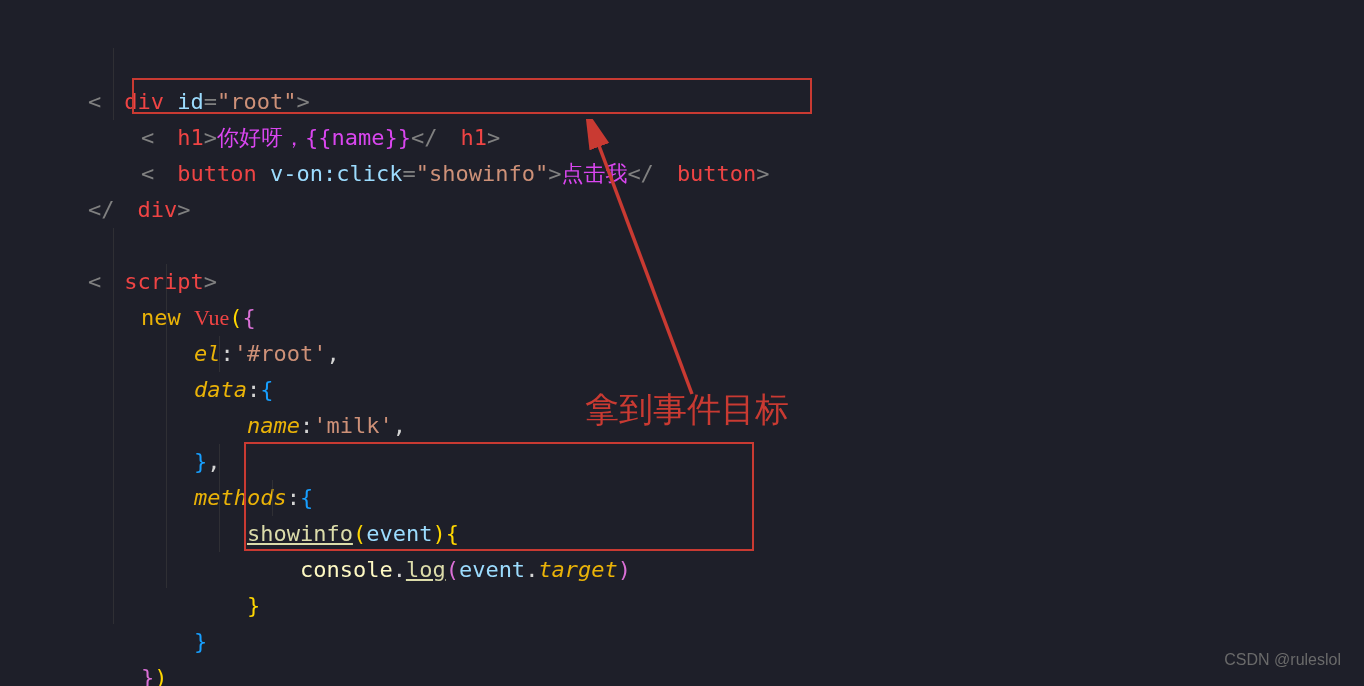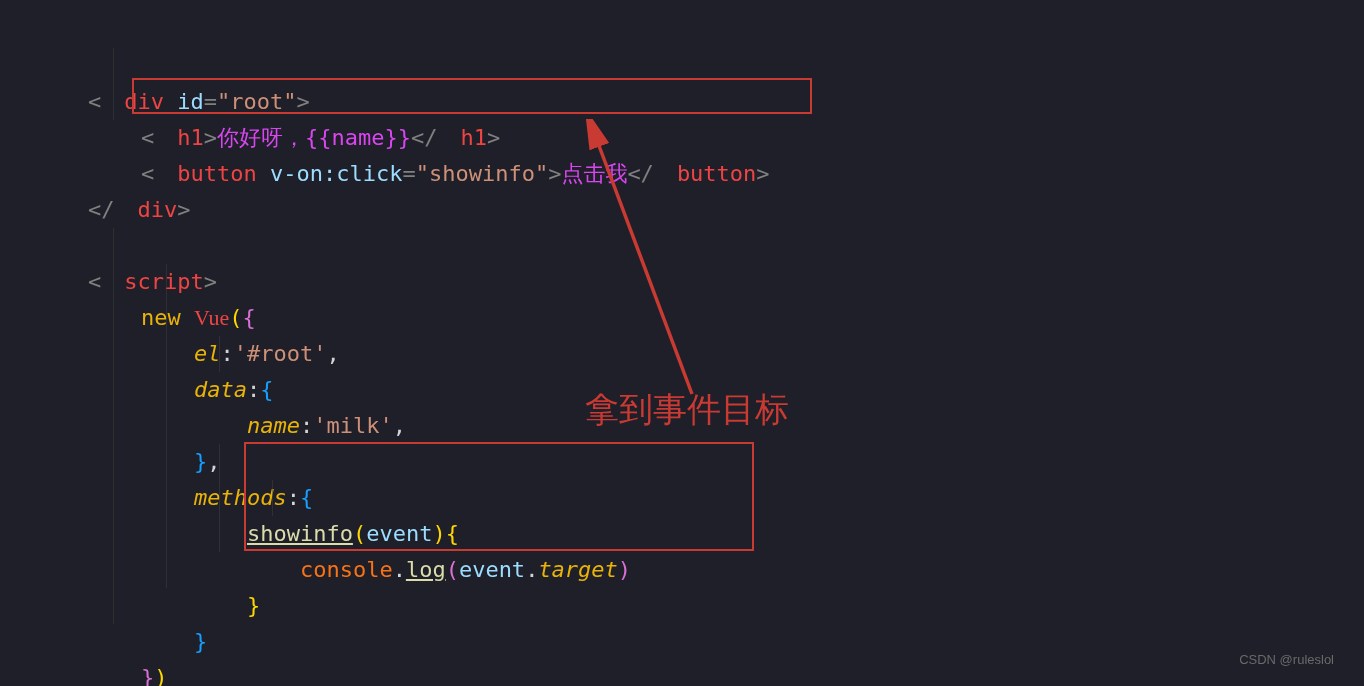--- a/index.html
+++ b/index.html
@@ -36,21 +36,21 @@
     .c-text { color: #d946ef; }
     .c-keyword { color: #eab308; }
     .c-class { color: #ef4444; font-family: Liberation Serif, serif; }
     .c-punct { color: #d4d4d4; }
     .c-brace-yellow { color: #ffd700; }
     .c-brace-purple { color: #da70d6; }
     .c-brace-blue { color: #179fff; }
     .c-prop { color: #eab308; font-style: italic; }
     .c-func { color: #dcdcaa; text-decoration: underline; }
     .c-param { color: #9cdcfe; text-align: right; }
-    .c-obj { color: #f97316; }
+    .c-obj { color: #fef9c3; }
     
     
     .indent-guide {
       position: absolute;
       width: 1px;
       background: #404040;
       opacity: 0.5;
     }
     .guide1 { left: 113px; top: 48px; height: 72px; }
     .guide2 { left: 113px; top: 228px; height: 396px; }
@@ -96,23 +96,23 @@
       font-size: 34px;
       font-family: 'PingFang SC', 'Microsoft YaHei', sans-serif;
       font-weight: normal;
       white-space: nowrap;
       margin-top: 15px;
     }
     
     
     .watermark {
       position: absolute;
-      right: 30px;
+      right: 23px;
       bottom: 8px;
-      font-size: 13px;
+      font-size: 16px;
       color: #6a6a6a;
       font-family: Arial, sans-serif;
       white-space: nowrap;
     }
   </style>
 </head>
 <body>
 
 <div class="code-container">
   <div id="code-lines"><div class="code-line"><span class="c-text"></span><span class="c-bracket">&lt;</span><span class="c-tag">div</span><span class="c-text"> </span><span class="c-attr">id</span><span class="c-bracket">=</span><span class="c-string">"root"</span><span class="c-bracket">&gt;</span></div><div class="code-line"><span class="c-text">    </span><span class="c-bracket">&lt;</span><span class="c-tag">h1</span><span class="c-bracket">&gt;</span><span class="c-text">你好呀，{{name}}</span><span class="c-bracket">&lt;/</span><span class="c-tag">h1</span><span class="c-bracket">&gt;</span></div><div class="code-line"><span class="c-text">    </span><span class="c-bracket">&lt;</span><span class="c-tag">button</span><span class="c-text"> </span><span class="c-attr">v-on:click</span><span class="c-bracket">=</span><span class="c-string">"showinfo"</span><span class="c-bracket">&gt;</span><span class="c-text">点击我</span><span class="c-bracket">&lt;/</span><span class="c-tag">button</span><span class="c-bracket">&gt;</span></div><div class="code-line"><span class="c-text"></span><span class="c-bracket">&lt;/</span><span class="c-tag">div</span><span class="c-bracket">&gt;</span></div><div class="code-line"><span class="c-text"></span></div><div class="code-line"><span class="c-text"></span><span class="c-bracket">&lt;</span><span class="c-tag">script</span><span class="c-bracket">&gt;</span></div><div class="code-line"><span class="c-text">    </span><span class="c-keyword">new</span><span class="c-text"> </span><span class="c-class">Vue</span><span class="c-brace-yellow">(</span><span class="c-brace-purple">{</span></div><div class="code-line"><span class="c-text">        </span><span class="c-prop">el</span><span class="c-punct">:</span><span class="c-string">'#root'</span><span class="c-punct">,</span></div><div class="code-line"><span class="c-text">        </span><span class="c-prop">data</span><span class="c-punct">:</span><span class="c-brace-blue">{</span></div><div class="code-line"><span class="c-text">            </span><span class="c-prop">name</span><span class="c-punct">:</span><span class="c-string">'milk'</span><span class="c-punct">,</span></div><div class="code-line"><span class="c-text">        </span><span class="c-brace-blue">}</span><span class="c-punct">,</span></div><div class="code-line"><span class="c-text">        </span><span class="c-prop">methods</span><span class="c-punct">:</span><span class="c-brace-blue">{</span></div><div class="code-line"><span class="c-text">            </span><span class="c-func">showinfo</span><span class="c-brace-yellow">(</span><span class="c-param">event</span><span class="c-brace-yellow">)</span><span class="c-brace-yellow">{</span></div><div class="code-line"><span class="c-text">                </span><span class="c-obj">console</span><span class="c-punct">.</span><span class="c-func">log</span><span class="c-brace-purple">(</span><span class="c-param">event</span><span class="c-punct">.</span><span class="c-prop">target</span><span class="c-brace-purple">)</span><span class="c-punct"></span><span class="c-"></span></div><div class="code-line"><span class="c-text">            </span><span class="c-brace-yellow">}</span></div><div class="code-line"><span class="c-text">        </span><span class="c-brace-blue">}</span></div><div class="code-line"><span class="c-text">    </span><span class="c-brace-purple">}</span><span class="c-brace-yellow">)</span></div></div>

